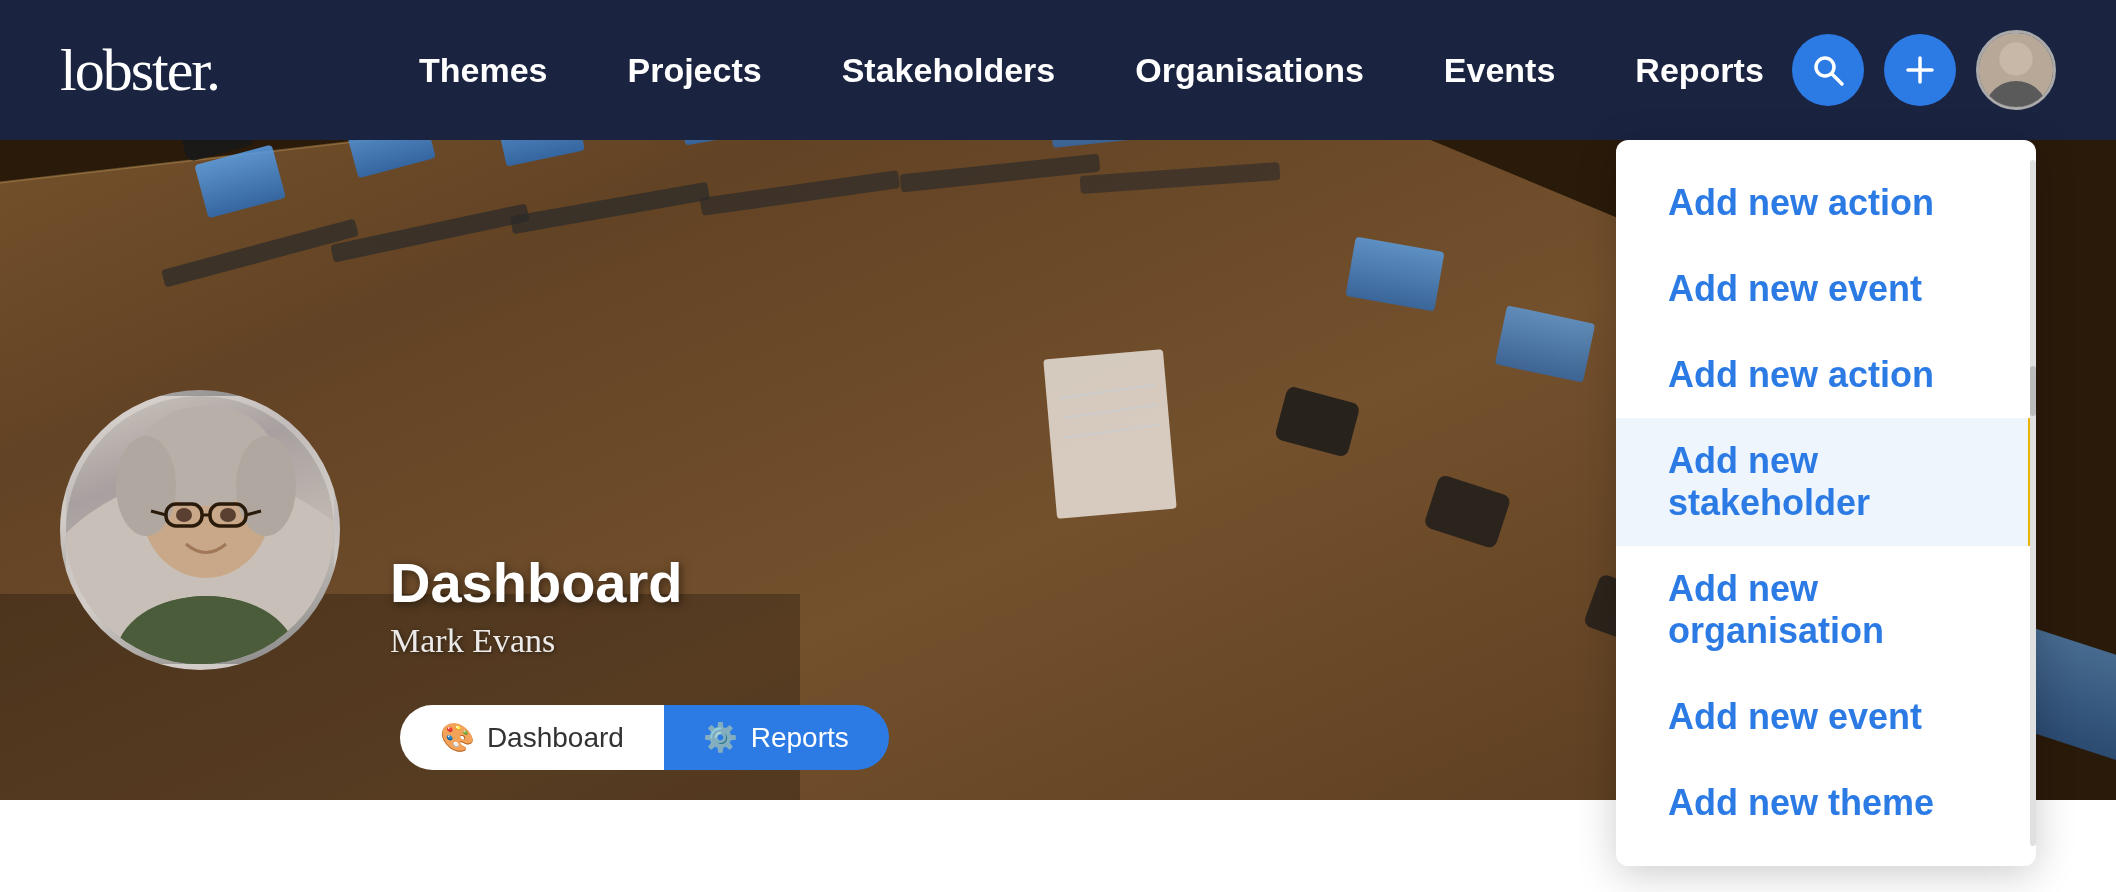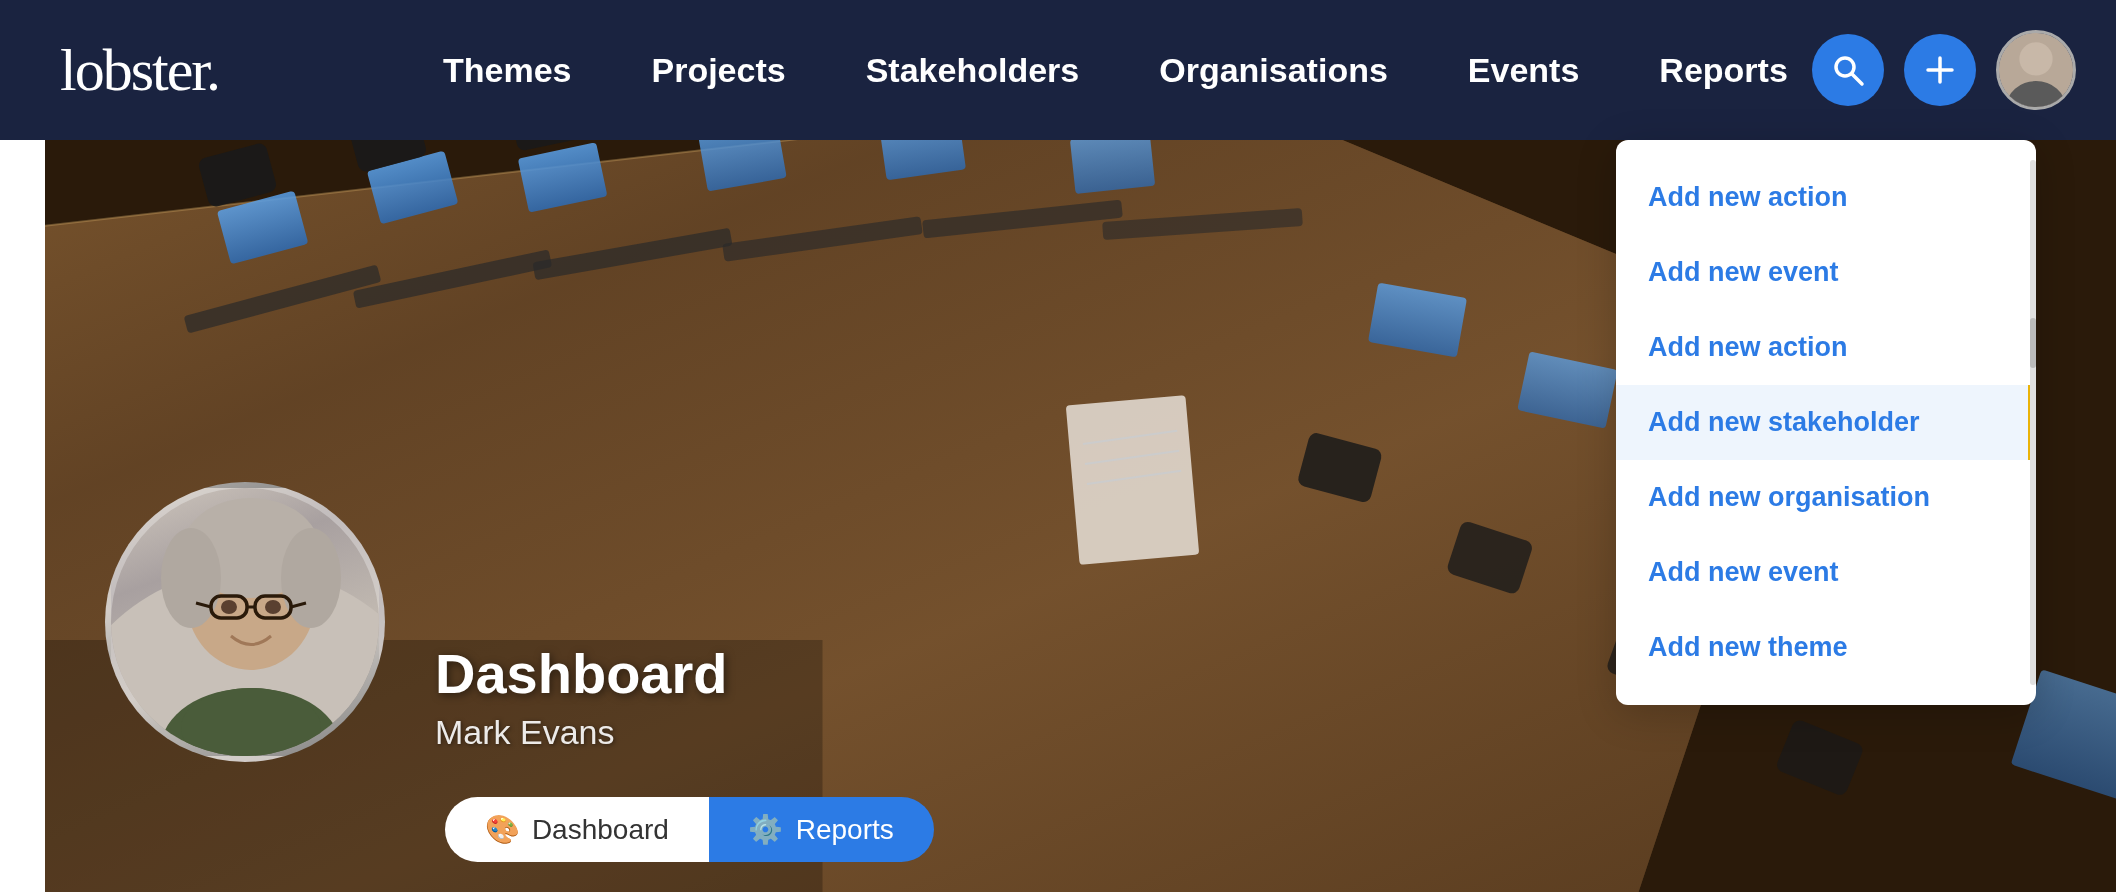--- a/index.html
+++ b/index.html
@@ -8,21 +8,20 @@
     
     .navbar {
       position: absolute;
       top: 0; left: 0; right: 0;
       height: 140px;
       background-color: #1a2340;
       display: flex;
       align-items: center;
       padding: 0 60px;
       z-index: 100;
-      gap: 24px;
     }
 
     .logo {
       font-family: 'Segoe Script', 'Brush Script MT', cursive;
       color: white;
       font-size: 60px;
       font-weight: 400;
       margin-right: 200px;
       letter-spacing: -2px;
     }
@@ -79,24 +78,23 @@
       justify-content: center;
       font-size: 28px;
       color: white;
     }
 
     
     .hero {
       position: absolute;
       top: 140px;
       left: 0; right: 0;
-      height: 752px;
+      height: 660px;
       background: linear-gradient(160deg, #3a2a1a 0%, #5c3d20 20%, #2d1f0e 40%, #1a1208 60%, #2a1a0a 80%, #3d2810 100%);
       overflow: hidden;
-      margin-left: 45px;
     }
 
     
     .hero-overlay {
       position: absolute;
       inset: 0;
       background:
         radial-gradient(ellipse 120% 60% at 50% 40%, rgba(80,50,20,0.3) 0%, transparent 70%),
         linear-gradient(180deg, rgba(20,10,5,0.2) 0%, rgba(60,40,15,0.1) 100%);
     }
@@ -132,20 +130,21 @@
       color: white;
       text-shadow: 2px 2px 8px rgba(0,0,0,0.5);
       line-height: 1.1;
     }
 
     .profile-name {
       font-size: 34px;
       color: rgba(255,255,255,0.9);
       text-shadow: 1px 1px 4px rgba(0,0,0,0.5);
       margin-top: 8px;
+      font-family: Liberation Serif, serif;
     }
 
     
     .tab-bar {
       position: absolute;
       bottom: 30px;
       left: 400px;
       display: flex;
       gap: 0;
     }
@@ -180,22 +179,22 @@
       right: 80px;
       width: 420px;
       background: white;
       border-radius: 12px;
       box-shadow: 0 8px 40px rgba(0,0,0,0.2);
       padding: 20px 0;
       z-index: 200;
     }
 
     .dropdown-item {
-      padding: 22px 32px;
-      font-size: 27px;
+      padding: 22px 52px;
+      font-size: 36px;
       font-weight: 600;
       color: #2c7be5;
       cursor: pointer;
       display: block;
       text-decoration: none;
     }
 
     
     .dropdown-item-active {
       background: rgba(44, 123, 229, 0.08);

